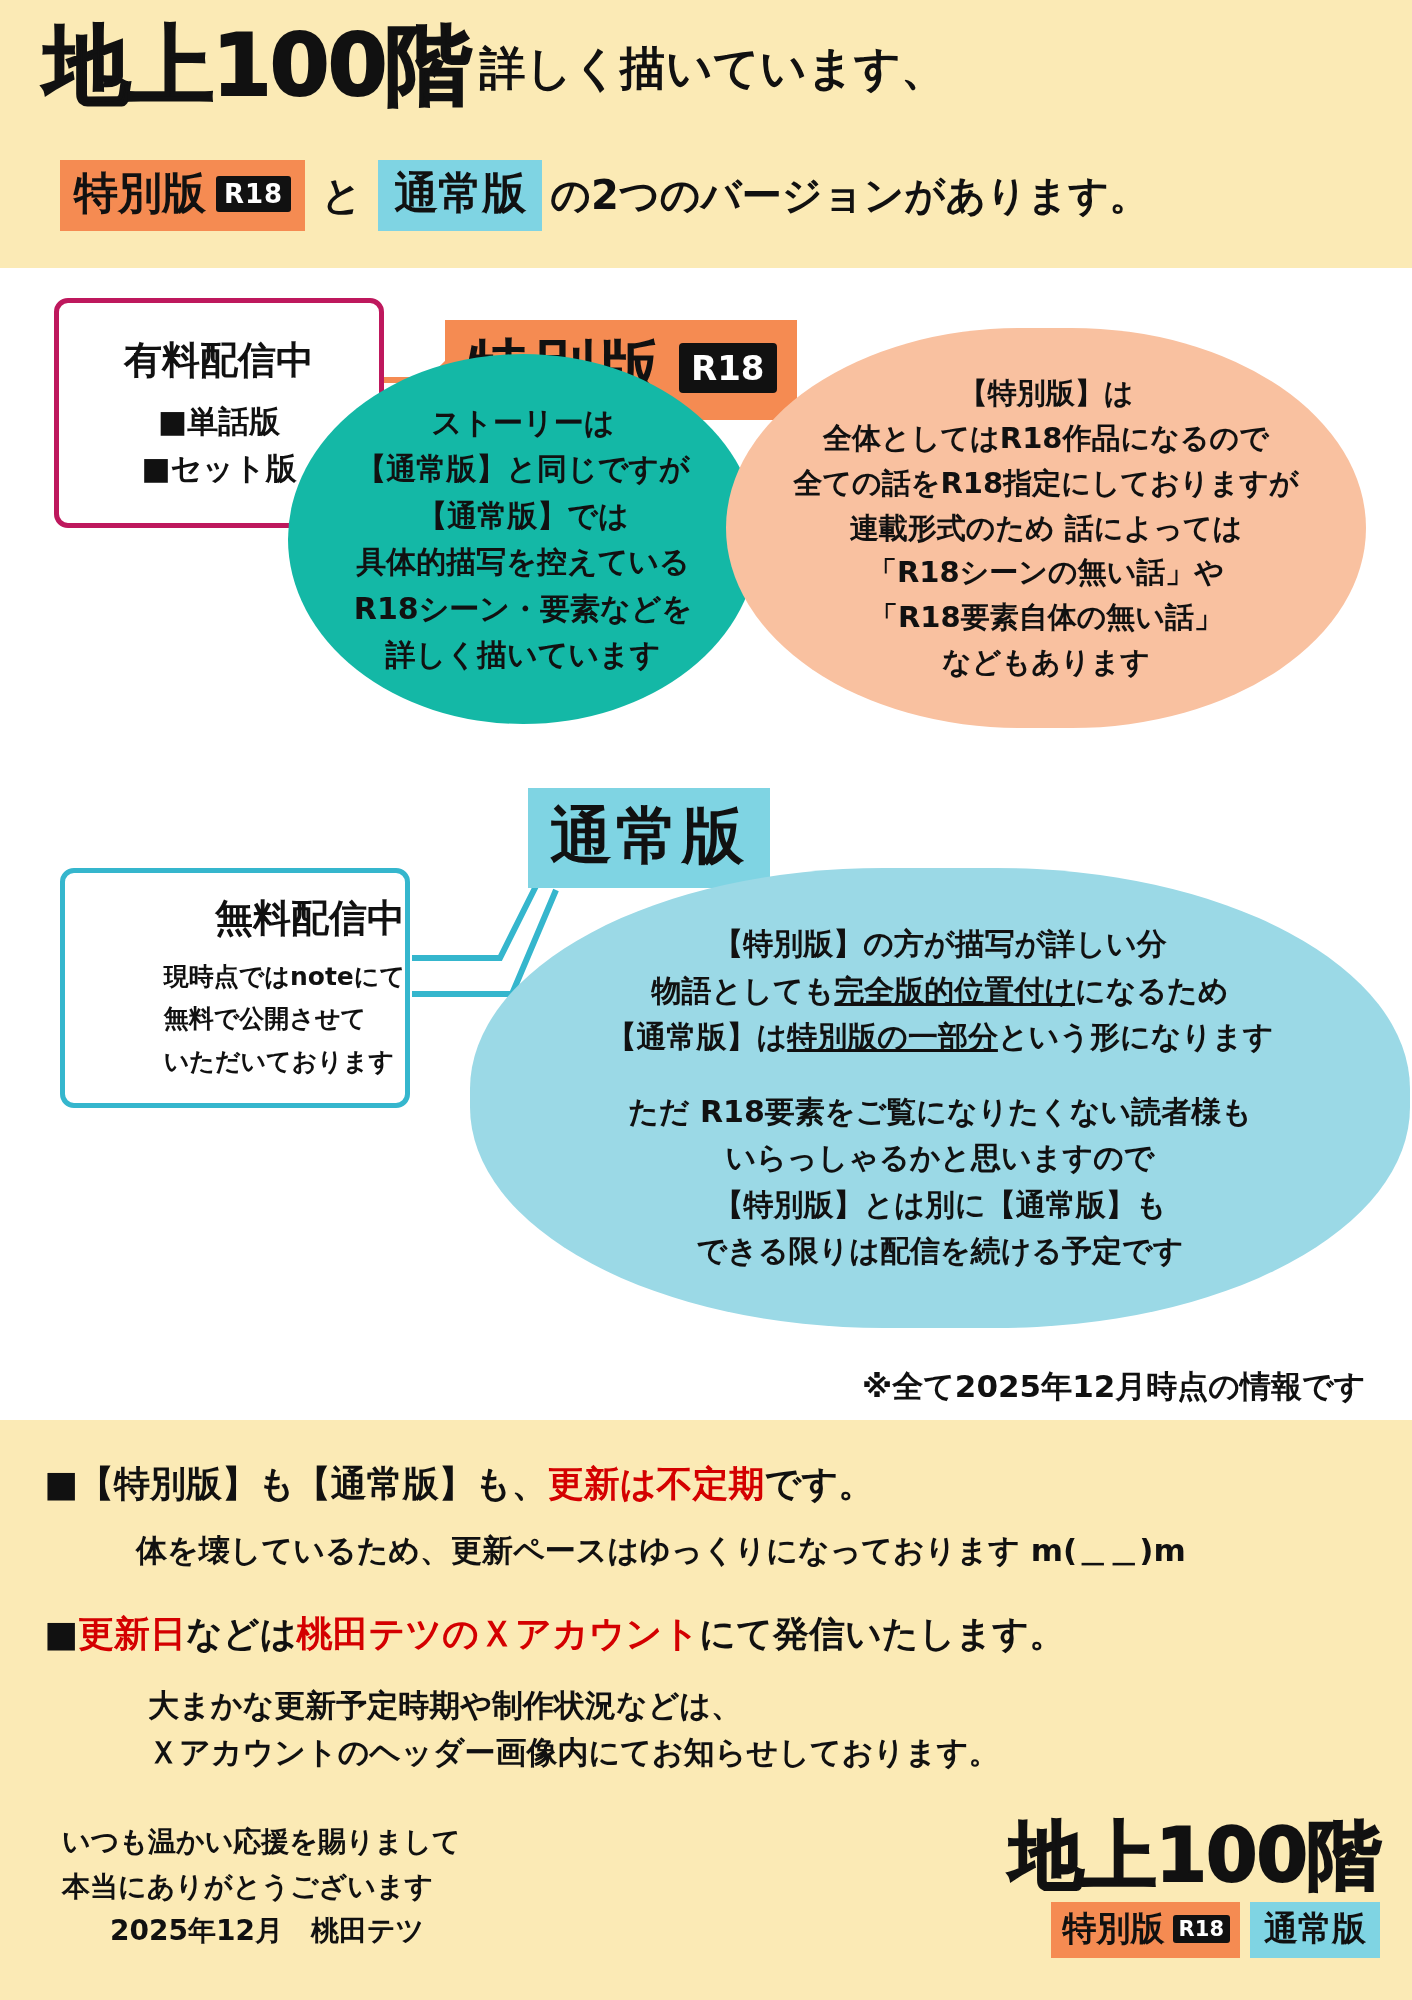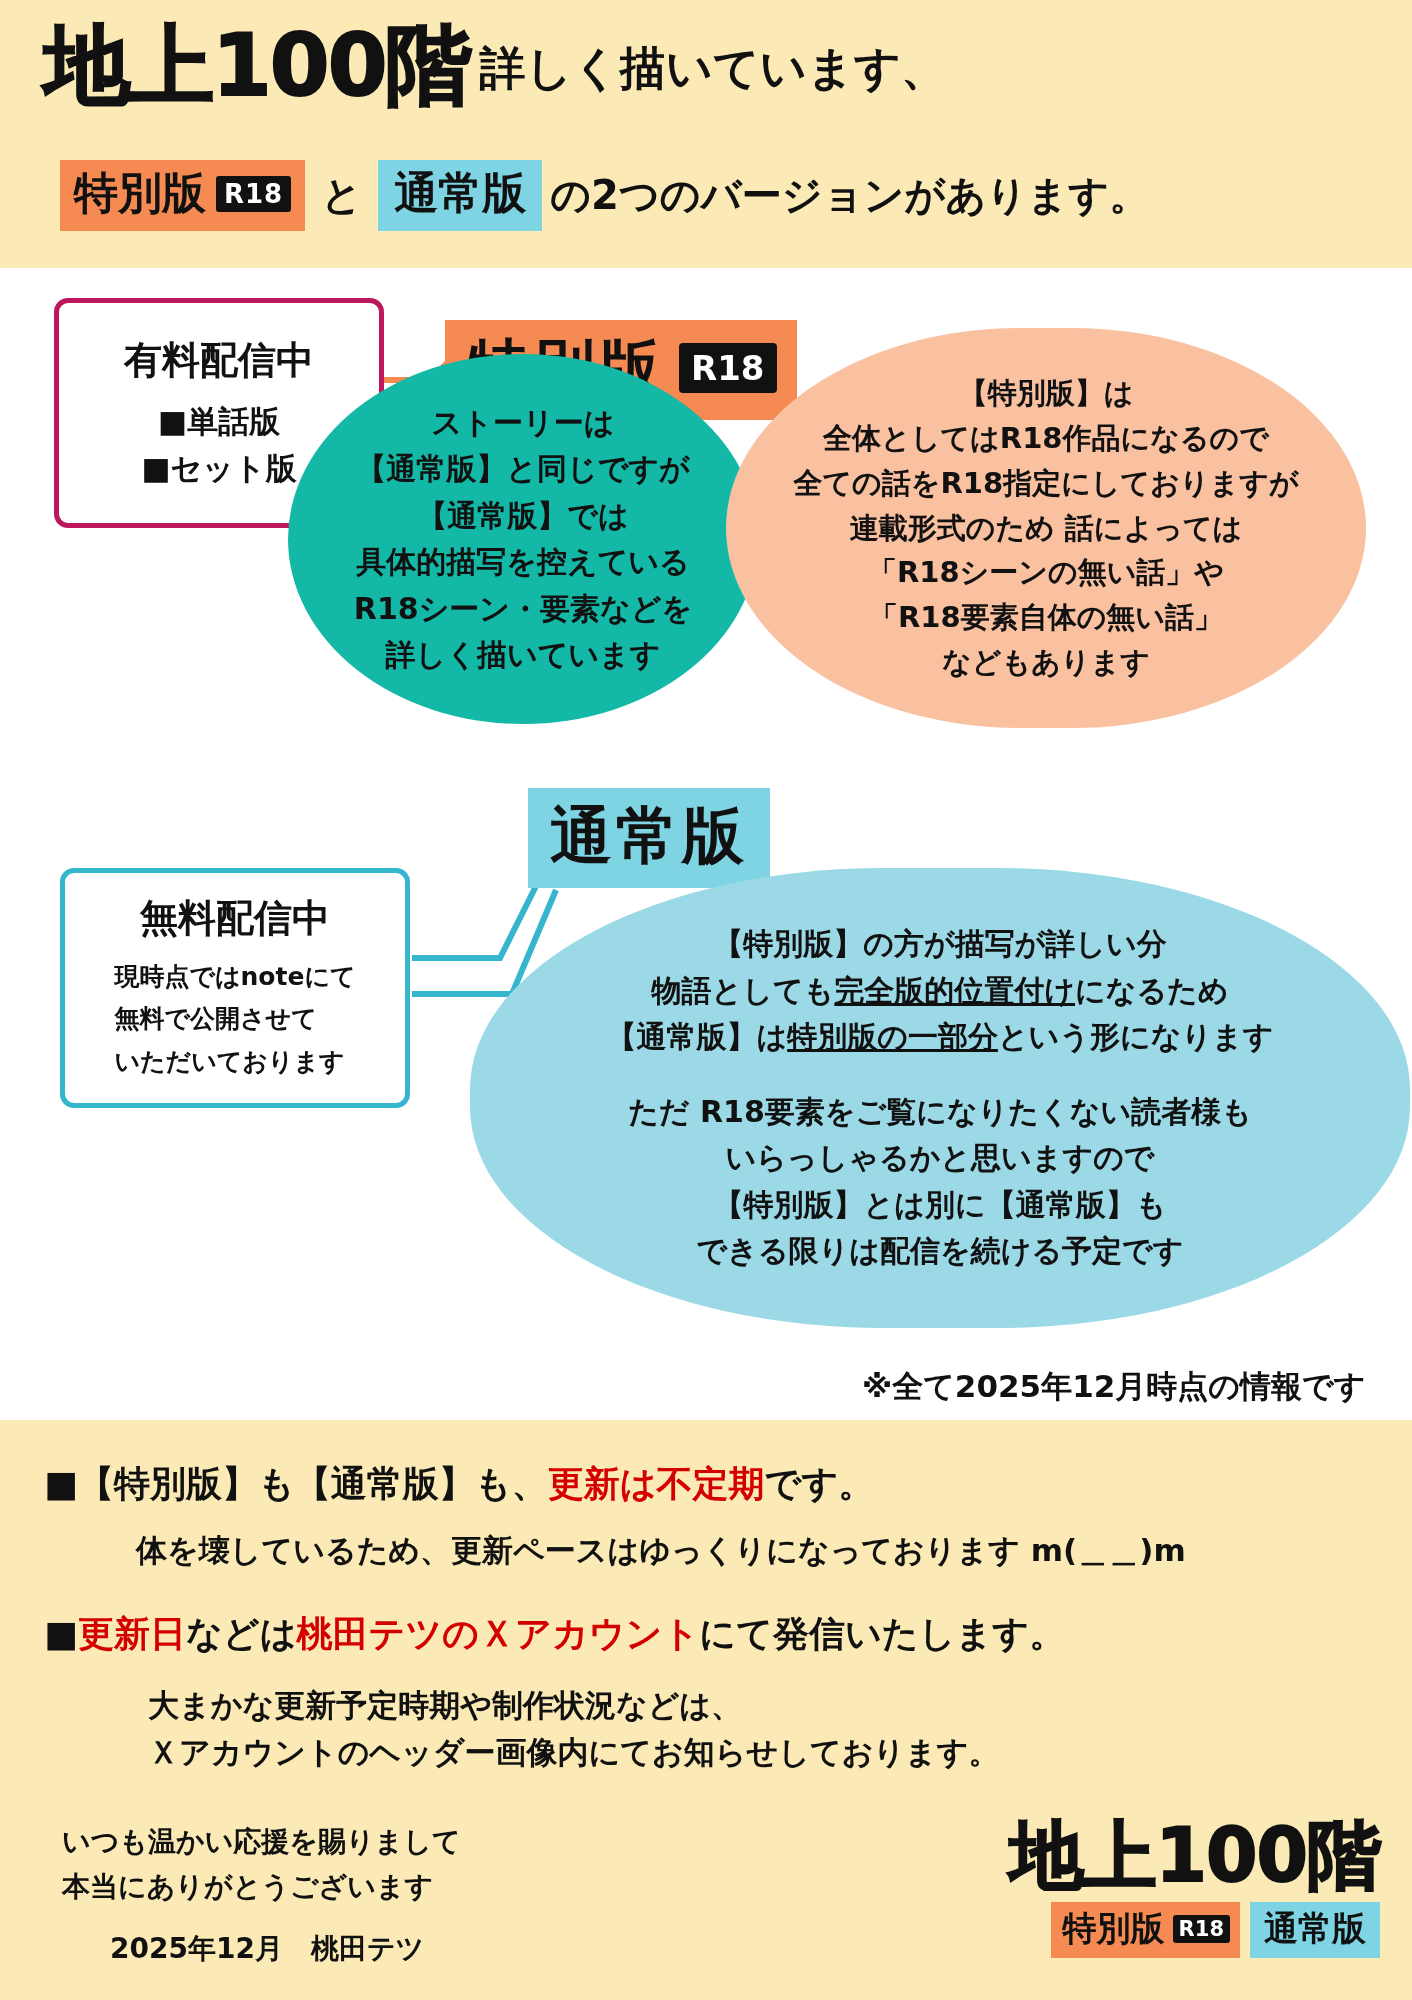--- a/index.html
+++ b/index.html
@@ -82,21 +82,21 @@
   }
   .hdr-normal .txt{font-size:62px;font-weight:bold;letter-spacing:4px;color:#111;}
 
   
   .callout{
     position:absolute;background:#fff;border-radius:14px;
     box-sizing:border-box;
     display:flex;flex-direction:column;align-items:center;justify-content:center;
   }
   .callout.orange{border:5px solid #be185d;margin-left:32px;}
-  .callout.blue{border:5px solid #35b6cd;}
+  .callout.blue{border:5px solid #35b6cd;align-items:flex-end;}
   .callout .head{font-size:38px;font-weight:bold;margin-bottom:12px;}
   .callout .line{font-size:31px;font-weight:bold;line-height:1.5;}
   .callout .small{font-size:25px;font-weight:bold;line-height:1.7;}
 
   .box-paid{left:22px;top:30px;width:330px;height:230px;}
   .box-free{left:60px;top:600px;width:350px;height:240px;}
 
   
   .svg-layer{position:absolute;left:0;top:0;width:1412px;height:1152px;pointer-events:none;}
 
@@ -130,21 +130,21 @@
   .bottom-band{
     position:absolute;left:0;top:1420px;width:1412px;height:580px;background:#fbeab5;
   }
   .bl{position:absolute;}
   .b1{left:44px;top:40px;font-size:36px;font-weight:bold;}
   .red{color:#d40000;}
   .b2{left:136px;top:110px;font-size:31px;font-weight:bold;}
   .b3{left:44px;top:190px;font-size:36px;font-weight:bold;}
   .b4{left:148px;top:262px;font-size:31px;font-weight:bold;line-height:1.5;}
   .b5{left:62px;top:400px;font-size:28px;font-weight:bold;line-height:1.6;}
-  .b6{left:110px;top:510px;font-size:28px;font-weight:bold;}
+  .b6{left:110px;top:492px;font-size:28px;font-weight:bold;}
 
   
   .logo-block{position:absolute;left:880px;top:398px;width:500px;}
   .logo-block .logo-txt{
     font-size:74px;font-weight:bold;letter-spacing:-1px;text-align:right;
     -webkit-text-stroke:2px #111;color:#111;line-height:1;
   }
   .logo-tags{display:flex;gap:10px;justify-content:flex-end;margin-top:10px;}
   .logo-tags .t-sp{
     background:#f58b52;font-size:34px;font-weight:bold;padding:4px 10px 6px 12px;

